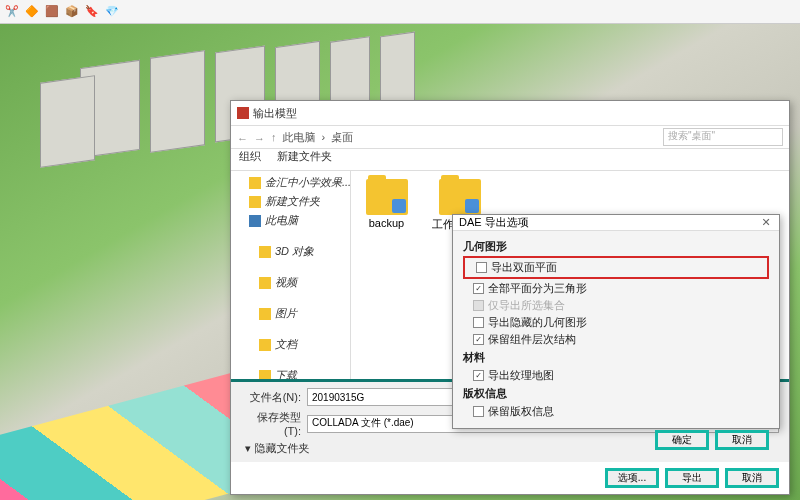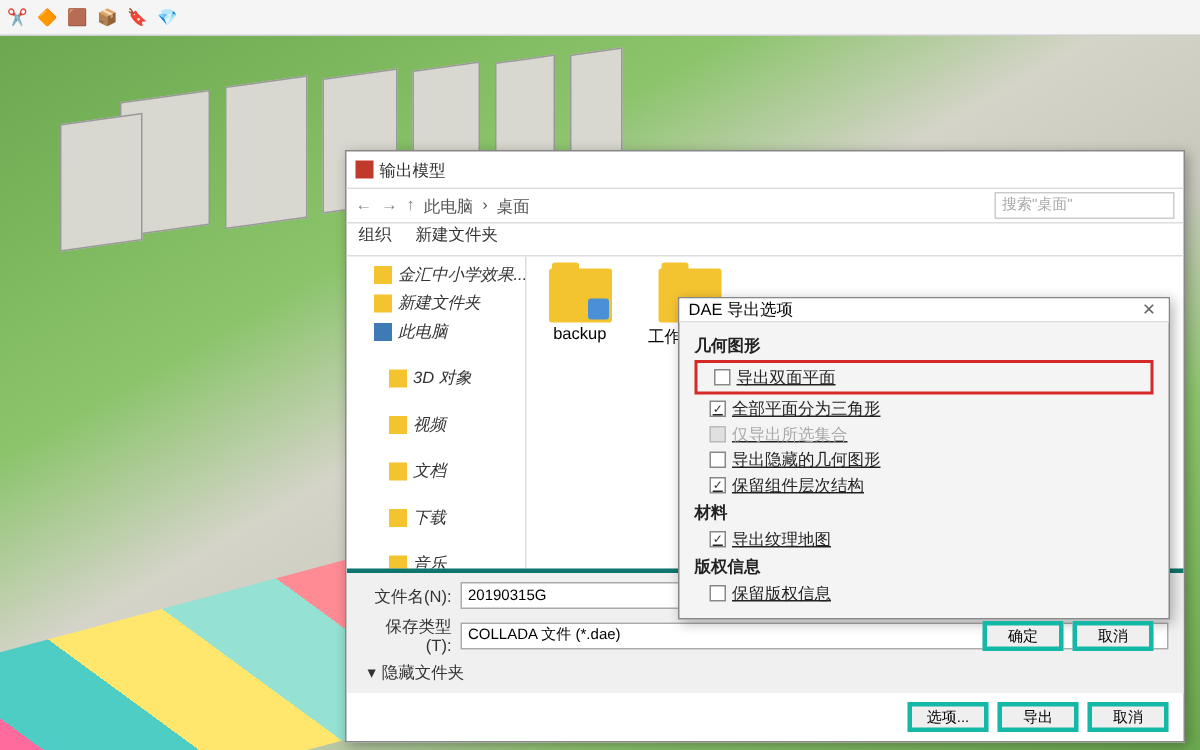--- a/index.html
+++ b/index.html
@@ -38,26 +38,26 @@
 .folder-big{width:42px;height:36px;background:#f4c430;border-radius:2px;position:relative;}
 .folder-big::before{content:"";position:absolute;top:-4px;left:2px;width:18px;height:6px;background:#f4c430;border-radius:2px 2px 0 0;}
 .folder-overlay{position:absolute;bottom:2px;right:2px;width:14px;height:14px;background:#4a90d9;border-radius:2px;}
 .bottom-fields{border-top:3px solid #0f766e;padding:6px 10px;display:flex;flex-direction:column;gap:4px;background:#f0f0f0;}
 .field-row{display:flex;align-items:center;gap:6px;font-size:10px;}
 .field-row label{width:60px;text-align:right;color:#333;}
 .field-row input,.field-row .combo{flex:1;height:18px;border:1px solid #aaa;padding:0 4px;font-size:10px;background:#fff;}
 .hide-row{display:flex;align-items:center;gap:4px;font-size:10px;color:#333;padding-left:4px;}
 .btn-row{display:flex;justify-content:flex-end;gap:6px;padding:6px 10px;}
 .btn{min-width:54px;height:20px;border:3px solid #14b8a6;background:#efefef;font-size:10px;display:flex;align-items:center;justify-content:center;}
-.options-dialog{position:absolute;top:198px;left:452px;width:328px;height:215px;background:#f4f4f4;border:1px solid #888;box-shadow:2px 2px 8px rgba(0,0,0,0.3);display:flex;flex-direction:column;}
+.options-dialog{position:absolute;top:214px;left:452px;width:328px;height:215px;background:#f4f4f4;border:1px solid #888;box-shadow:2px 2px 8px rgba(0,0,0,0.3);display:flex;flex-direction:column;}
 .opt-title{height:20px;display:flex;align-items:center;justify-content:space-between;padding:0 6px;font-size:10px;background:#fff;border-bottom:1px solid #ddd;}
 .close-x{width:14px;height:14px;display:flex;align-items:center;justify-content:center;color:#666;}
 .opt-body{flex:1;padding:6px 10px;font-size:10px;color:#222;}
 .sect{font-weight:bold;margin-top:2px;margin-bottom:2px;}
-.chk-row{display:flex;align-items:center;gap:4px;padding:1px 0 1px 10px;text-decoration:underline;}
+.chk-row{display:flex;align-items:center;gap:4px;padding:1px 0 1px 10px;}
 .chk{width:11px;height:11px;border:1px solid #888;background:#fff;flex-shrink:0;display:flex;align-items:center;justify-content:center;font-size:8px;color:#333;}
 .chk.on::after{content:"✓";}
 .chk.dis{background:#e0e0e0;border-color:#bbb;}
 .highlight{border:2px solid #d62828;padding:1px;margin:1px 0;}
 .opt-btns{display:flex;justify-content:flex-end;gap:6px;padding:4px 10px 8px;}
 .disabled-text{color:#aaa;}
 </style>
 </head>
 <body>
 
@@ -117,20 +117,24 @@
       <div class="tree-item ti-indent">
           <div class="ico ico-folder"></div>
           <span>3D 对象</span>
         </div>
       <div class="tree-item ti-indent">
           <div class="ico ico-folder"></div>
           <span>视频</span>
         </div>
       <div class="tree-item ti-indent">
           <div class="ico ico-folder"></div>
+          <span>图片</span>
+        </div>
+      <div class="tree-item ti-indent">
+          <div class="ico ico-folder"></div>
           <span>文档</span>
         </div>
       <div class="tree-item ti-indent">
           <div class="ico ico-folder"></div>
           <span>下载</span>
         </div>
       <div class="tree-item ti-indent">
           <div class="ico ico-folder"></div>
           <span>音乐</span>
         </div>

